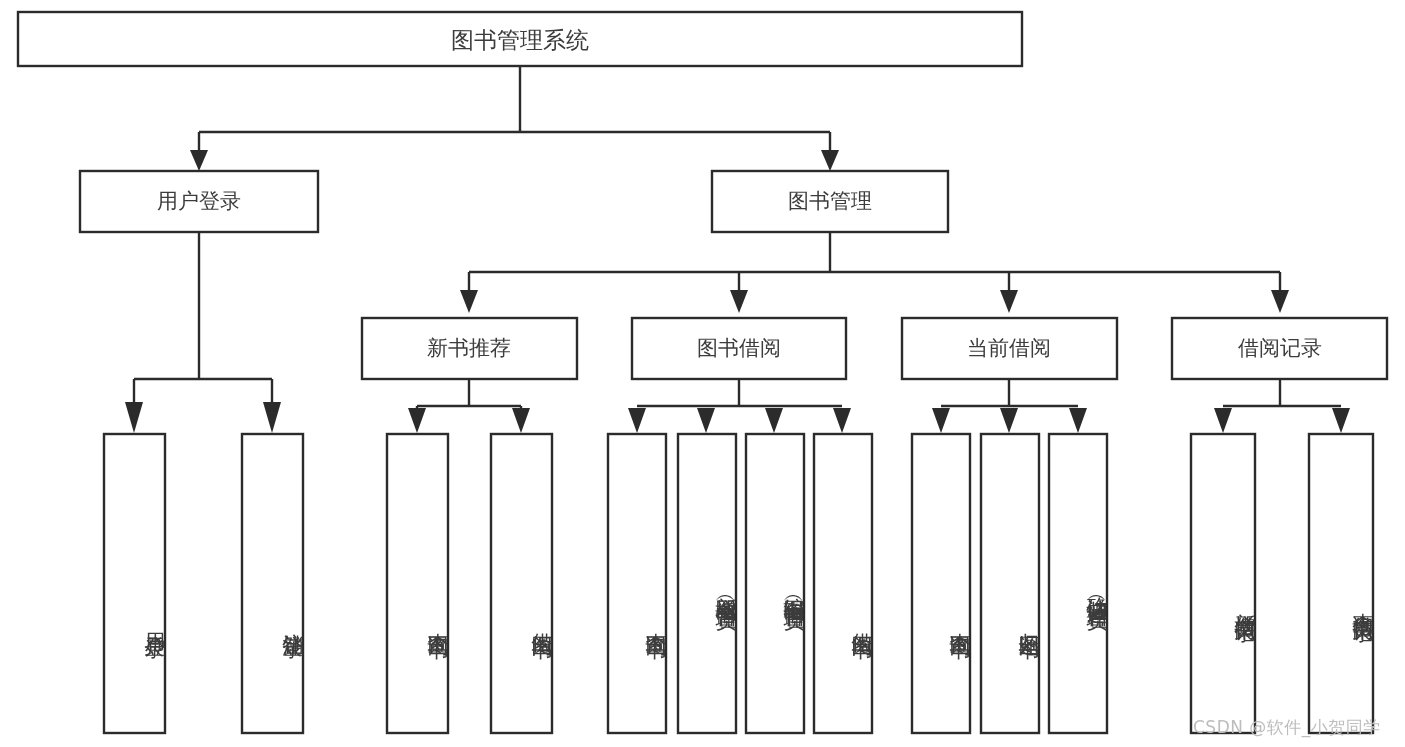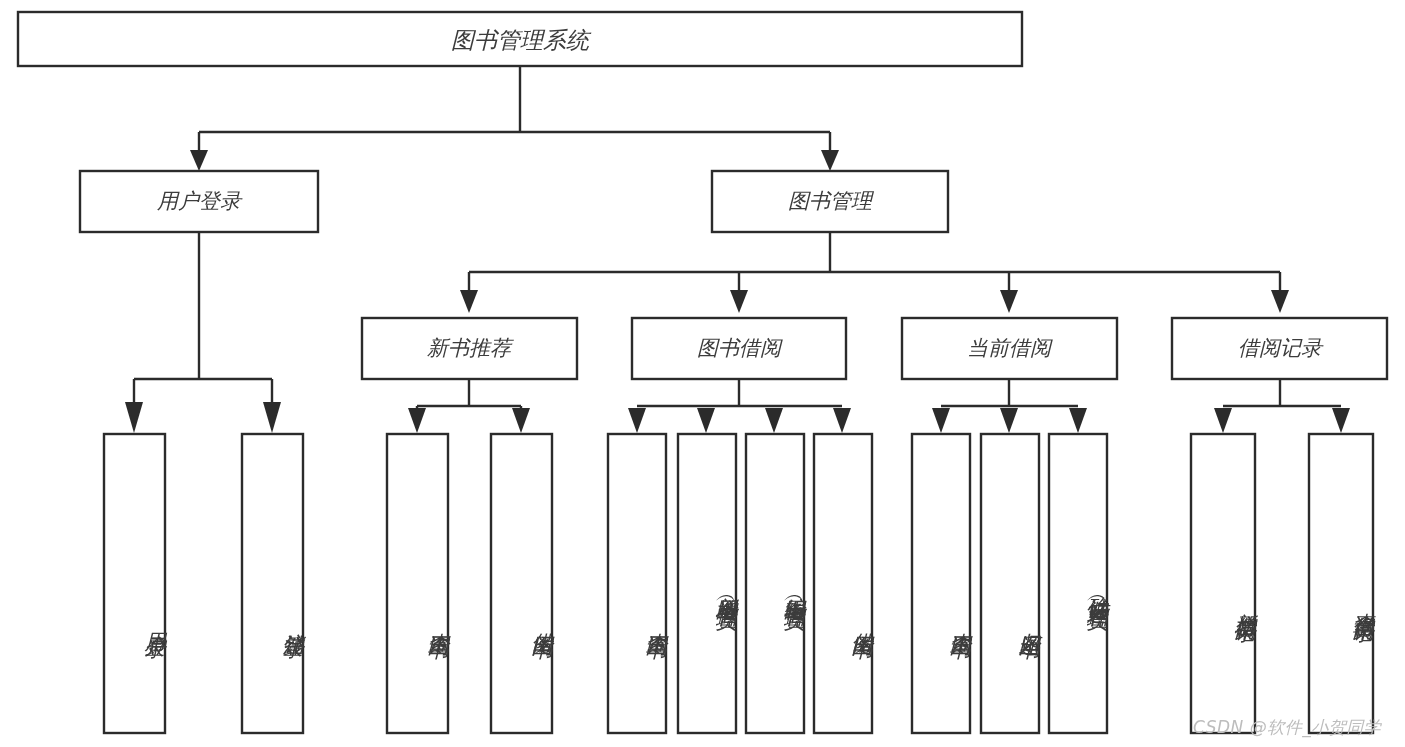--- a/index.html
+++ b/index.html
@@ -11,21 +11,20 @@
     width: 1405px;
     height: 747px;
     font-family: "DejaVu Sans", "Liberation Sans", sans-serif;
     overflow: hidden;
   }
   #diagram-root {
     position: relative;
     width: 1405px;
     height: 688px;
     background: #ffffff;
-    font-style: italic;
   }
   svg#tree-svg {
     position: absolute;
     left: 0;
     top: 0;
     width: 1405px;
     height: 747px;
   }
   .node-box {
     fill: #ffffff;

